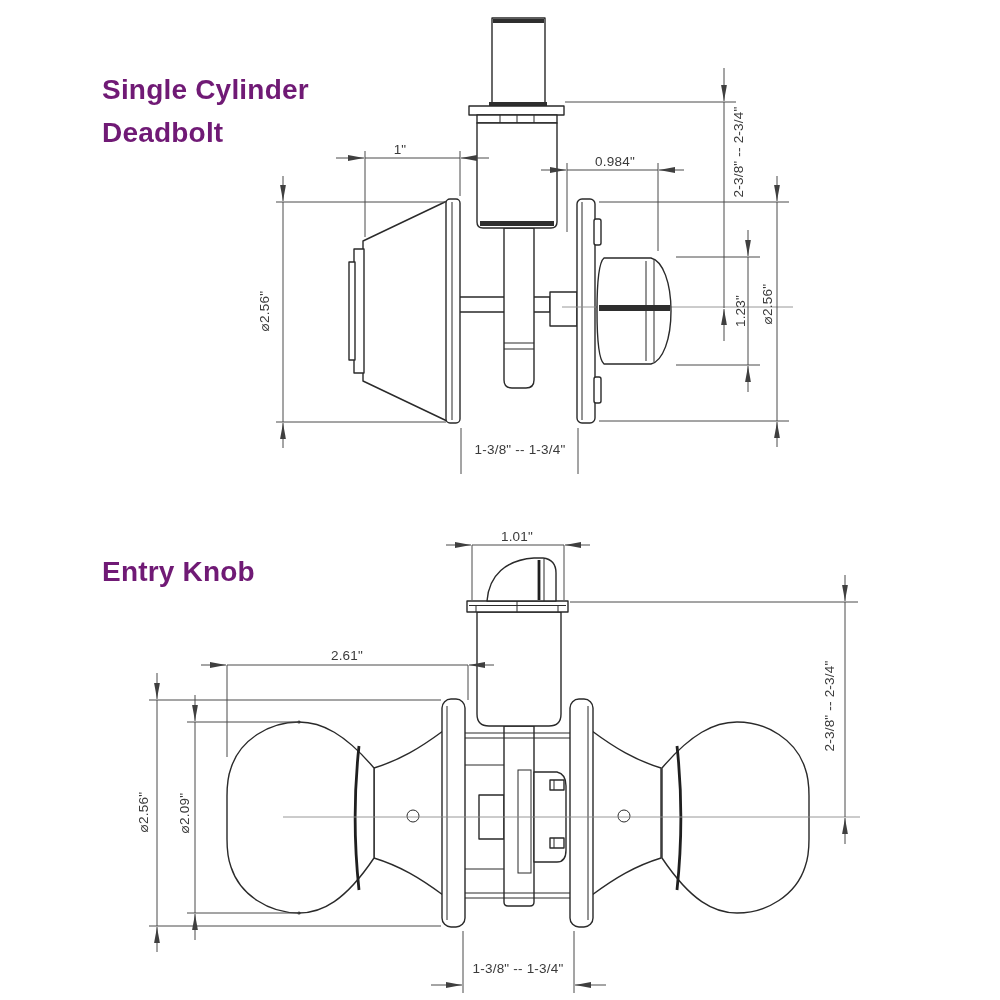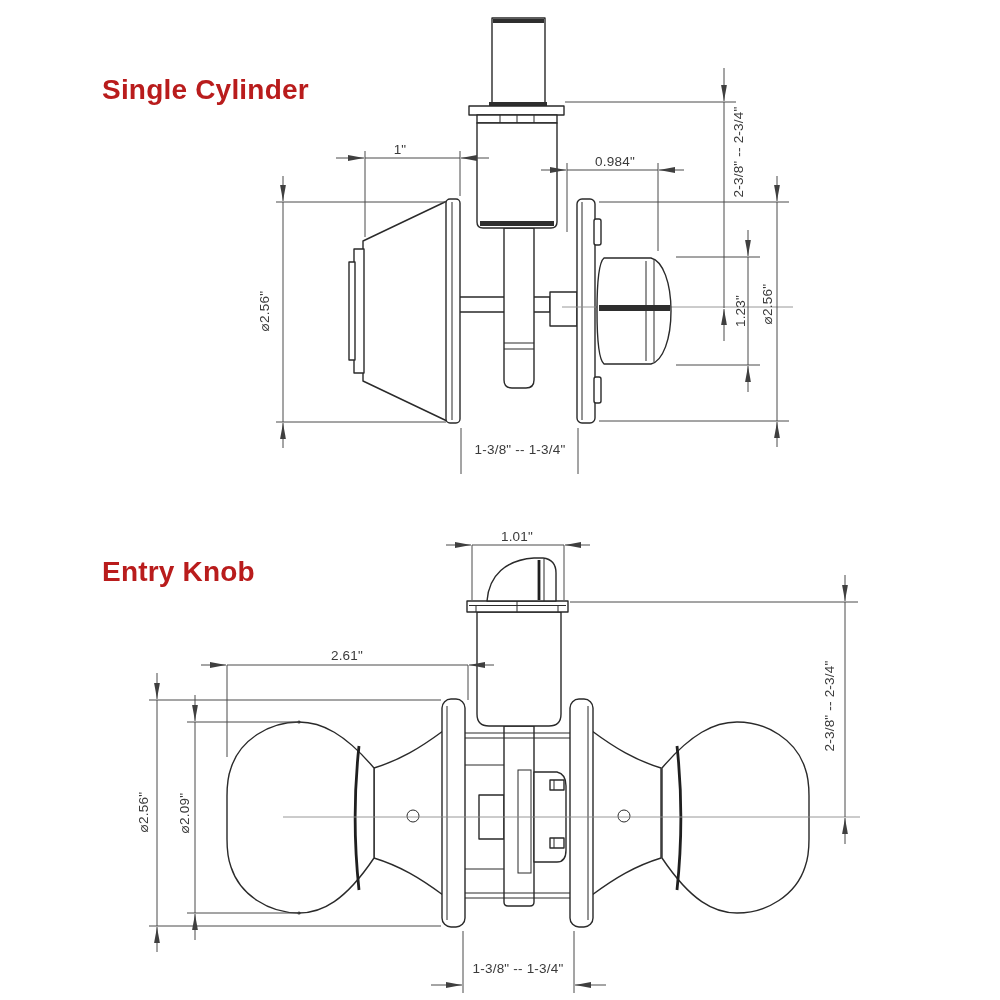--- a/index.html
+++ b/index.html
@@ -1,19 +1,19 @@
 <!DOCTYPE html>
 <html><head>
 <meta charset="utf-8">
 <style>
   html,body{margin:0;padding:0;background:#ffffff;}
   .sheet{position:relative;width:1000px;height:1000px;background:#ffffff;overflow:hidden;
          font-family:"Liberation Sans","DejaVu Sans",sans-serif;}
   svg{position:absolute;left:0;top:0;}
-  .title{position:absolute;font-size:28px;font-weight:600;color:#b91c1c;line-height:43px;letter-spacing:.2px;}
+  .title{position:absolute;font-size:28px;font-weight:600;color:#701a75;line-height:43px;letter-spacing:.2px;}
   .dim-label{position:absolute;font-size:13.5px;color:#3a3a3a;white-space:nowrap;letter-spacing:.2px;
              transform:translate(-50%,-50%);}
   .dim-label.vert{transform:translate(-50%,-50%) rotate(-90deg);}
   
   .ol{fill:#ffffff;stroke:#2a2a2a;stroke-width:1.4;stroke-linejoin:round;}
   .tl{fill:none;stroke:#2a2a2a;stroke-width:1;}
   .dk{fill:#2e2e2e;stroke:none;}
   .dkl{fill:none;stroke:#1f1f1f;stroke-width:2.8;}
   .dim{fill:none;stroke:#4a4a4a;stroke-width:1;}
   .cl{fill:none;stroke:#8c8c8c;stroke-width:.9;}
@@ -226,20 +226,21 @@
       <line x1="463" y1="931" x2="463" y2="993"></line>
       <line x1="574" y1="931" x2="574" y2="993"></line>
       <line x1="431" y1="985" x2="462" y2="985" marker-end="url(#ah)"></line>
       <line x1="606" y1="985" x2="575" y2="985" marker-end="url(#ah)"></line>
     </g>
   </g>
 </svg>
 
 <div class="title" style="left:102px;top:68px;">
   <div>Single Cylinder</div>
+  <div>Deadbolt</div>
 </div>
 <div class="title" style="left:102px;top:550px;">Entry Knob</div>
 
 <div class="dim-label" style="left:400px;top:149px;">1"</div>
 <div class="dim-label" style="left:615px;top:161px;">0.984"</div>
 <div class="dim-label vert" style="left:738px;top:152px;">2-3/8" -- 2-3/4"</div>
 <div class="dim-label vert" style="left:740px;top:311px;">1.23"</div>
 <div class="dim-label vert" style="left:767px;top:304px;">⌀2.56"</div>
 <div class="dim-label vert" style="left:264px;top:311px;">⌀2.56"</div>
 <div class="dim-label" style="left:520px;top:449px;">1-3/8" -- 1-3/4"</div>

